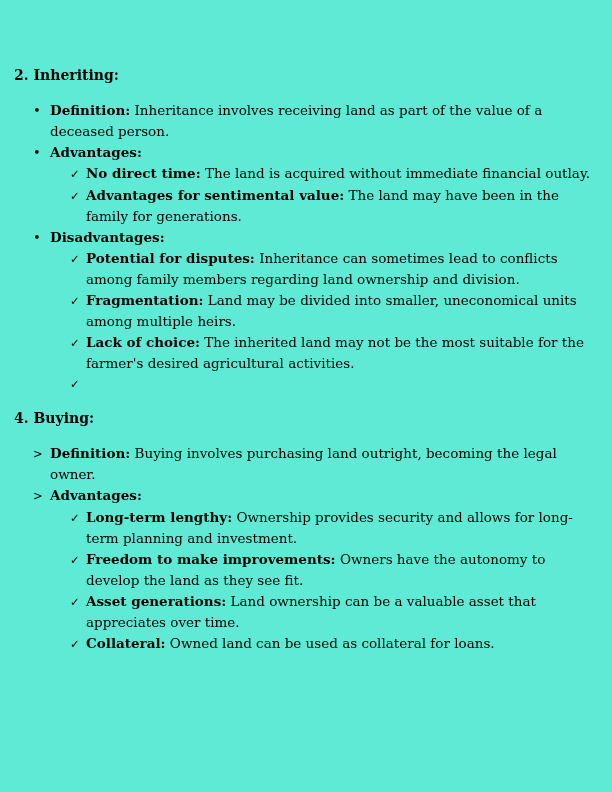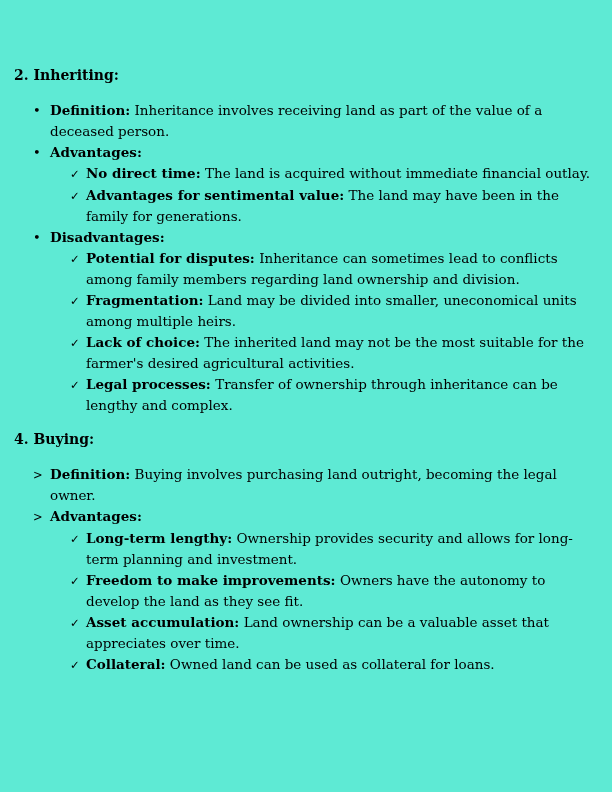--- a/index.html
+++ b/index.html
@@ -77,21 +77,20 @@
       <span class="body"><b>Fragmentation:</b> <span>Land may be divided into smaller, uneconomical units among multiple heirs.</span></span>
     </div>
 
     <div class="row l2">
       <span class="marker check-icon">✓</span>
       <span class="body"><b>Lack of choice:</b> <span>The inherited land may not be the most suitable for the farmer's desired agricultural activities.</span></span>
     </div>
 
     <div class="row l2">
       <span class="marker check-icon">✓</span>
-      <span class="body"><b>Legal processes:</b> <span>Transfer of ownership through inheritance can be lengthy and complex.</span></span>
     </div>
   </div>
 
   <div class="section">
     <div class="heading">4. Buying:</div>
 
     <div class="row l1">
       <span class="marker arrow-icon">&gt;</span>
       <span class="body"><b>Definition:</b> <span>Buying involves purchasing land outright, becoming the legal owner.</span></span>
     </div>
@@ -106,21 +105,21 @@
       <span class="body"><b>Long-term lengthy:</b> <span>Ownership provides security and allows for long-term planning and investment.</span></span>
     </div>
 
     <div class="row l2">
       <span class="marker check-icon">✓</span>
       <span class="body"><b>Freedom to make improvements:</b> <span>Owners have the autonomy to develop the land as they see fit.</span></span>
     </div>
 
     <div class="row l2">
       <span class="marker check-icon">✓</span>
-      <span class="body"><b>Asset accumulation:</b> <span>Land ownership can be a valuable asset that appreciates over time.</span></span>
+      <span class="body"><b>Asset generations:</b> <span>Land ownership can be a valuable asset that appreciates over time.</span></span>
     </div>
 
     <div class="row l2">
       <span class="marker check-icon">✓</span>
       <span class="body"><b>Collateral:</b> <span>Owned land can be used as collateral for loans.</span></span>
     </div>
   </div>
 
 </div>
 

